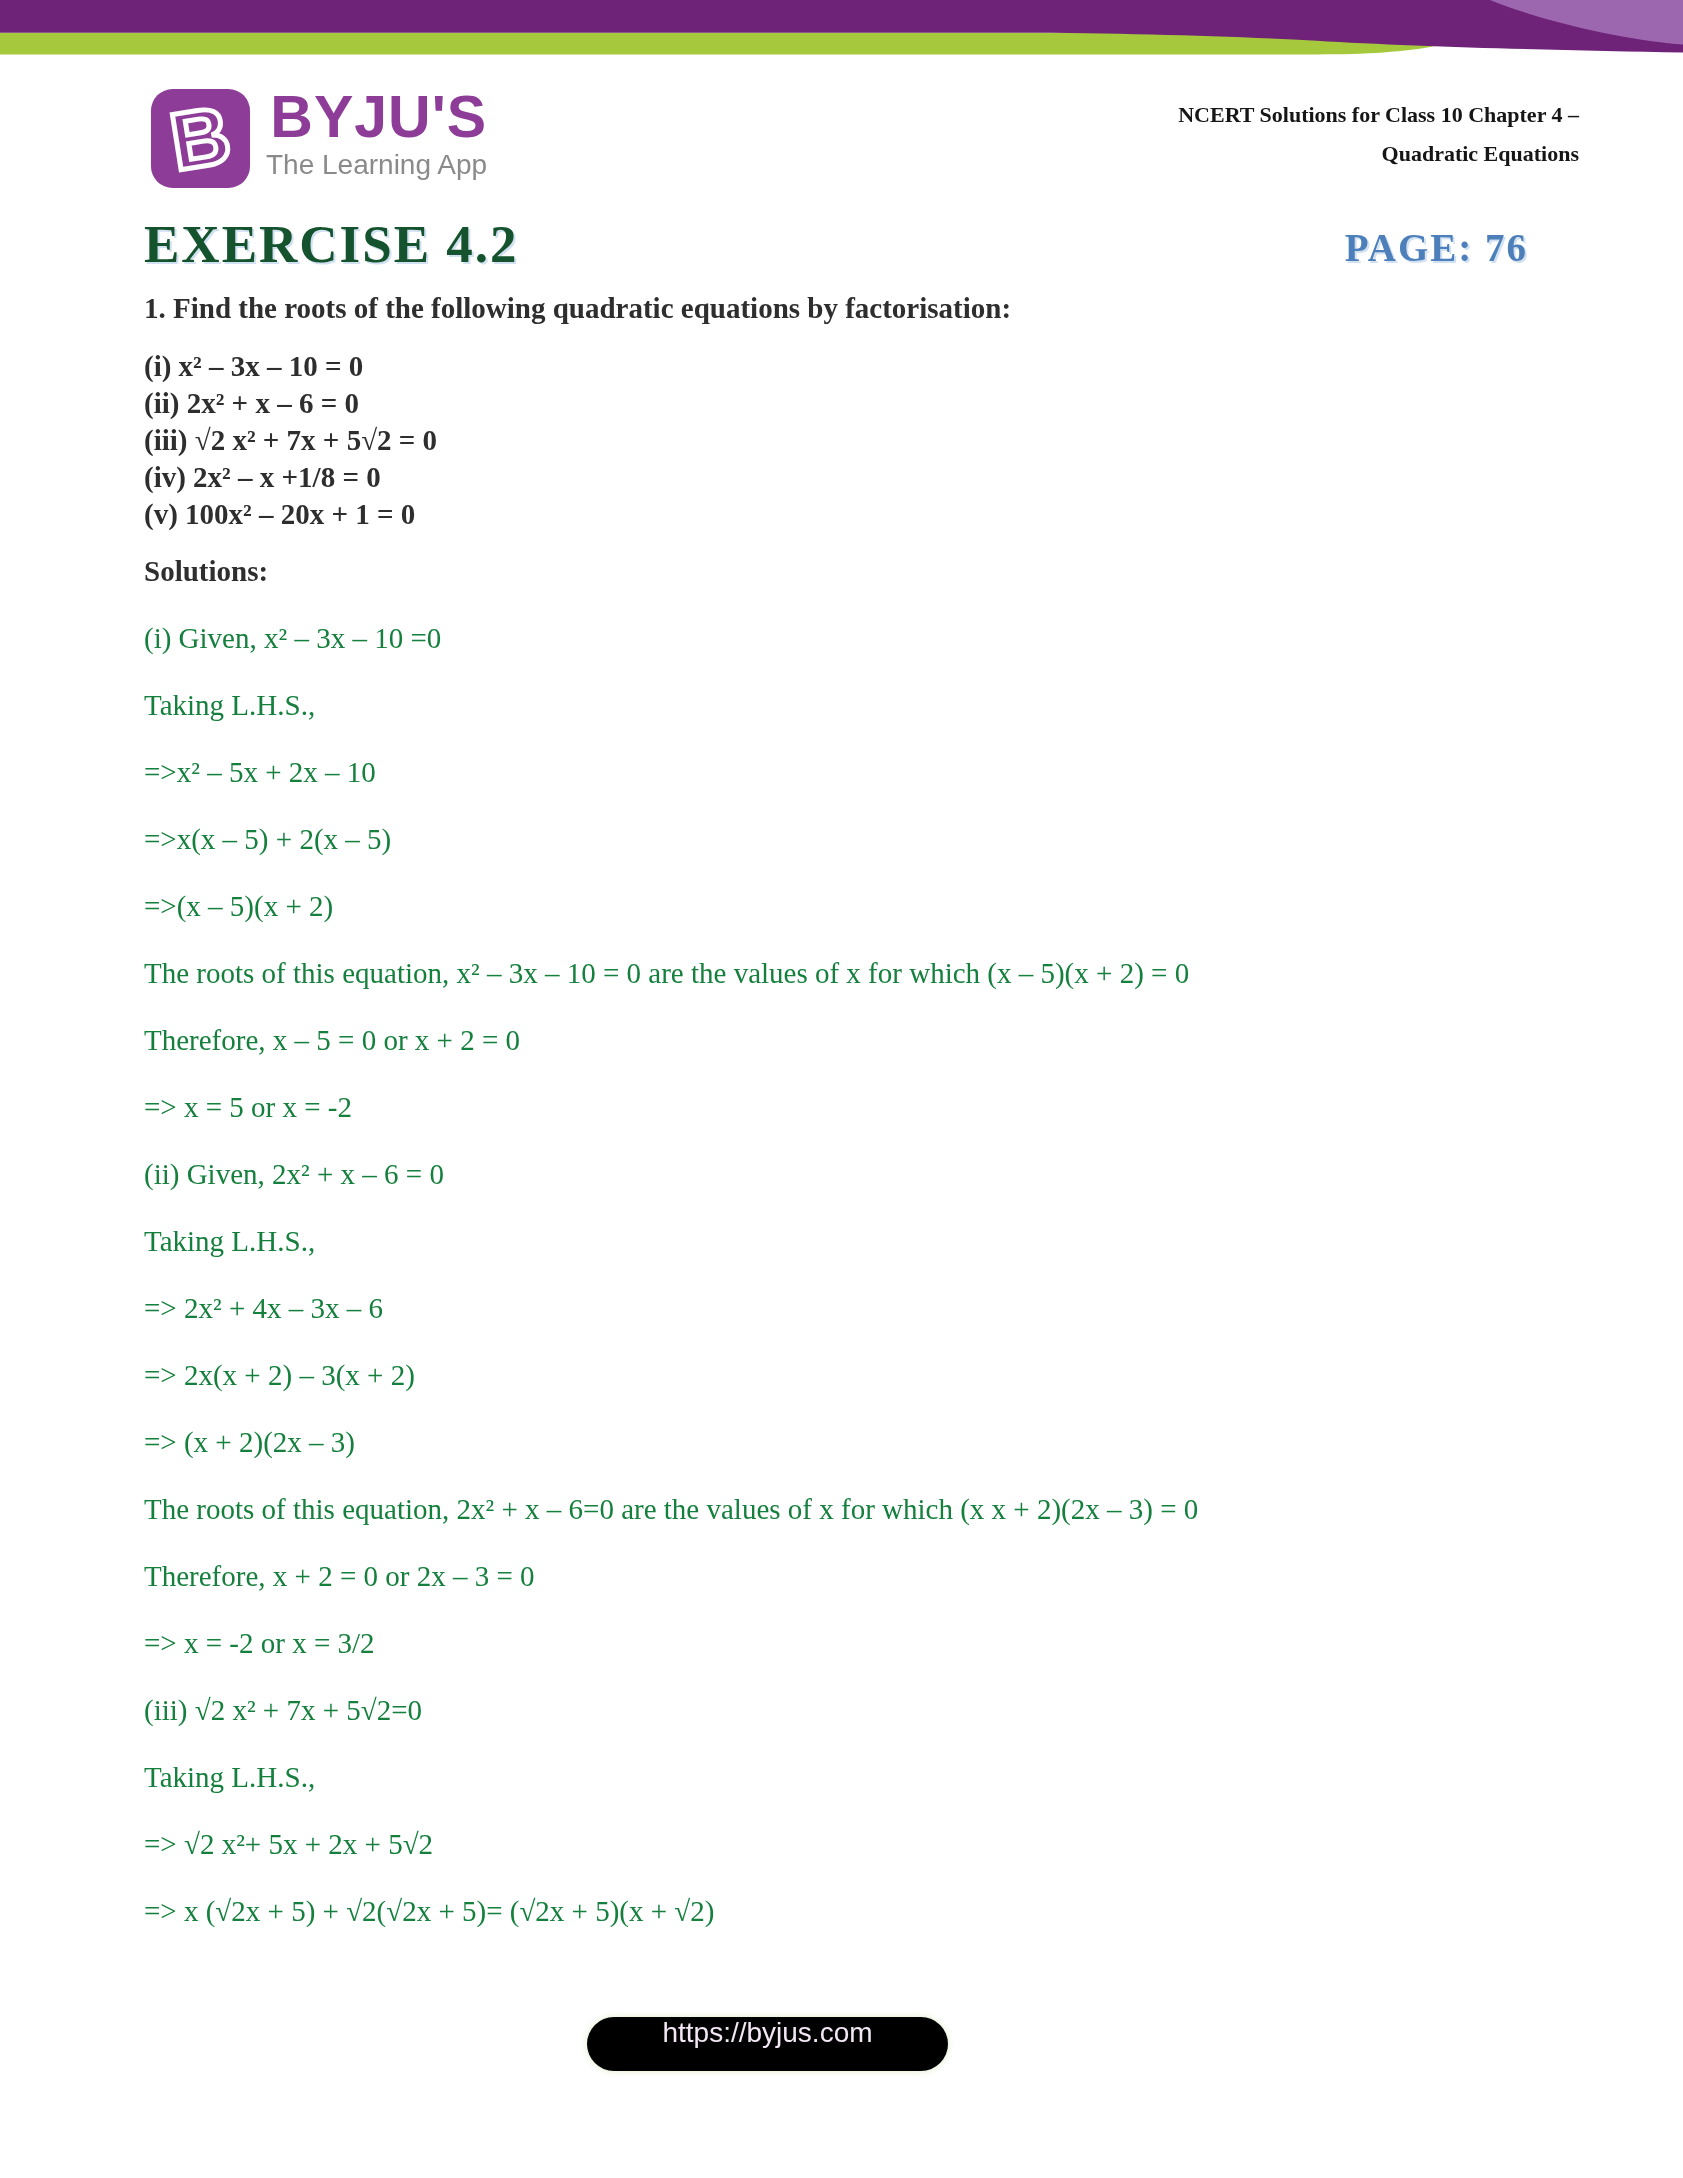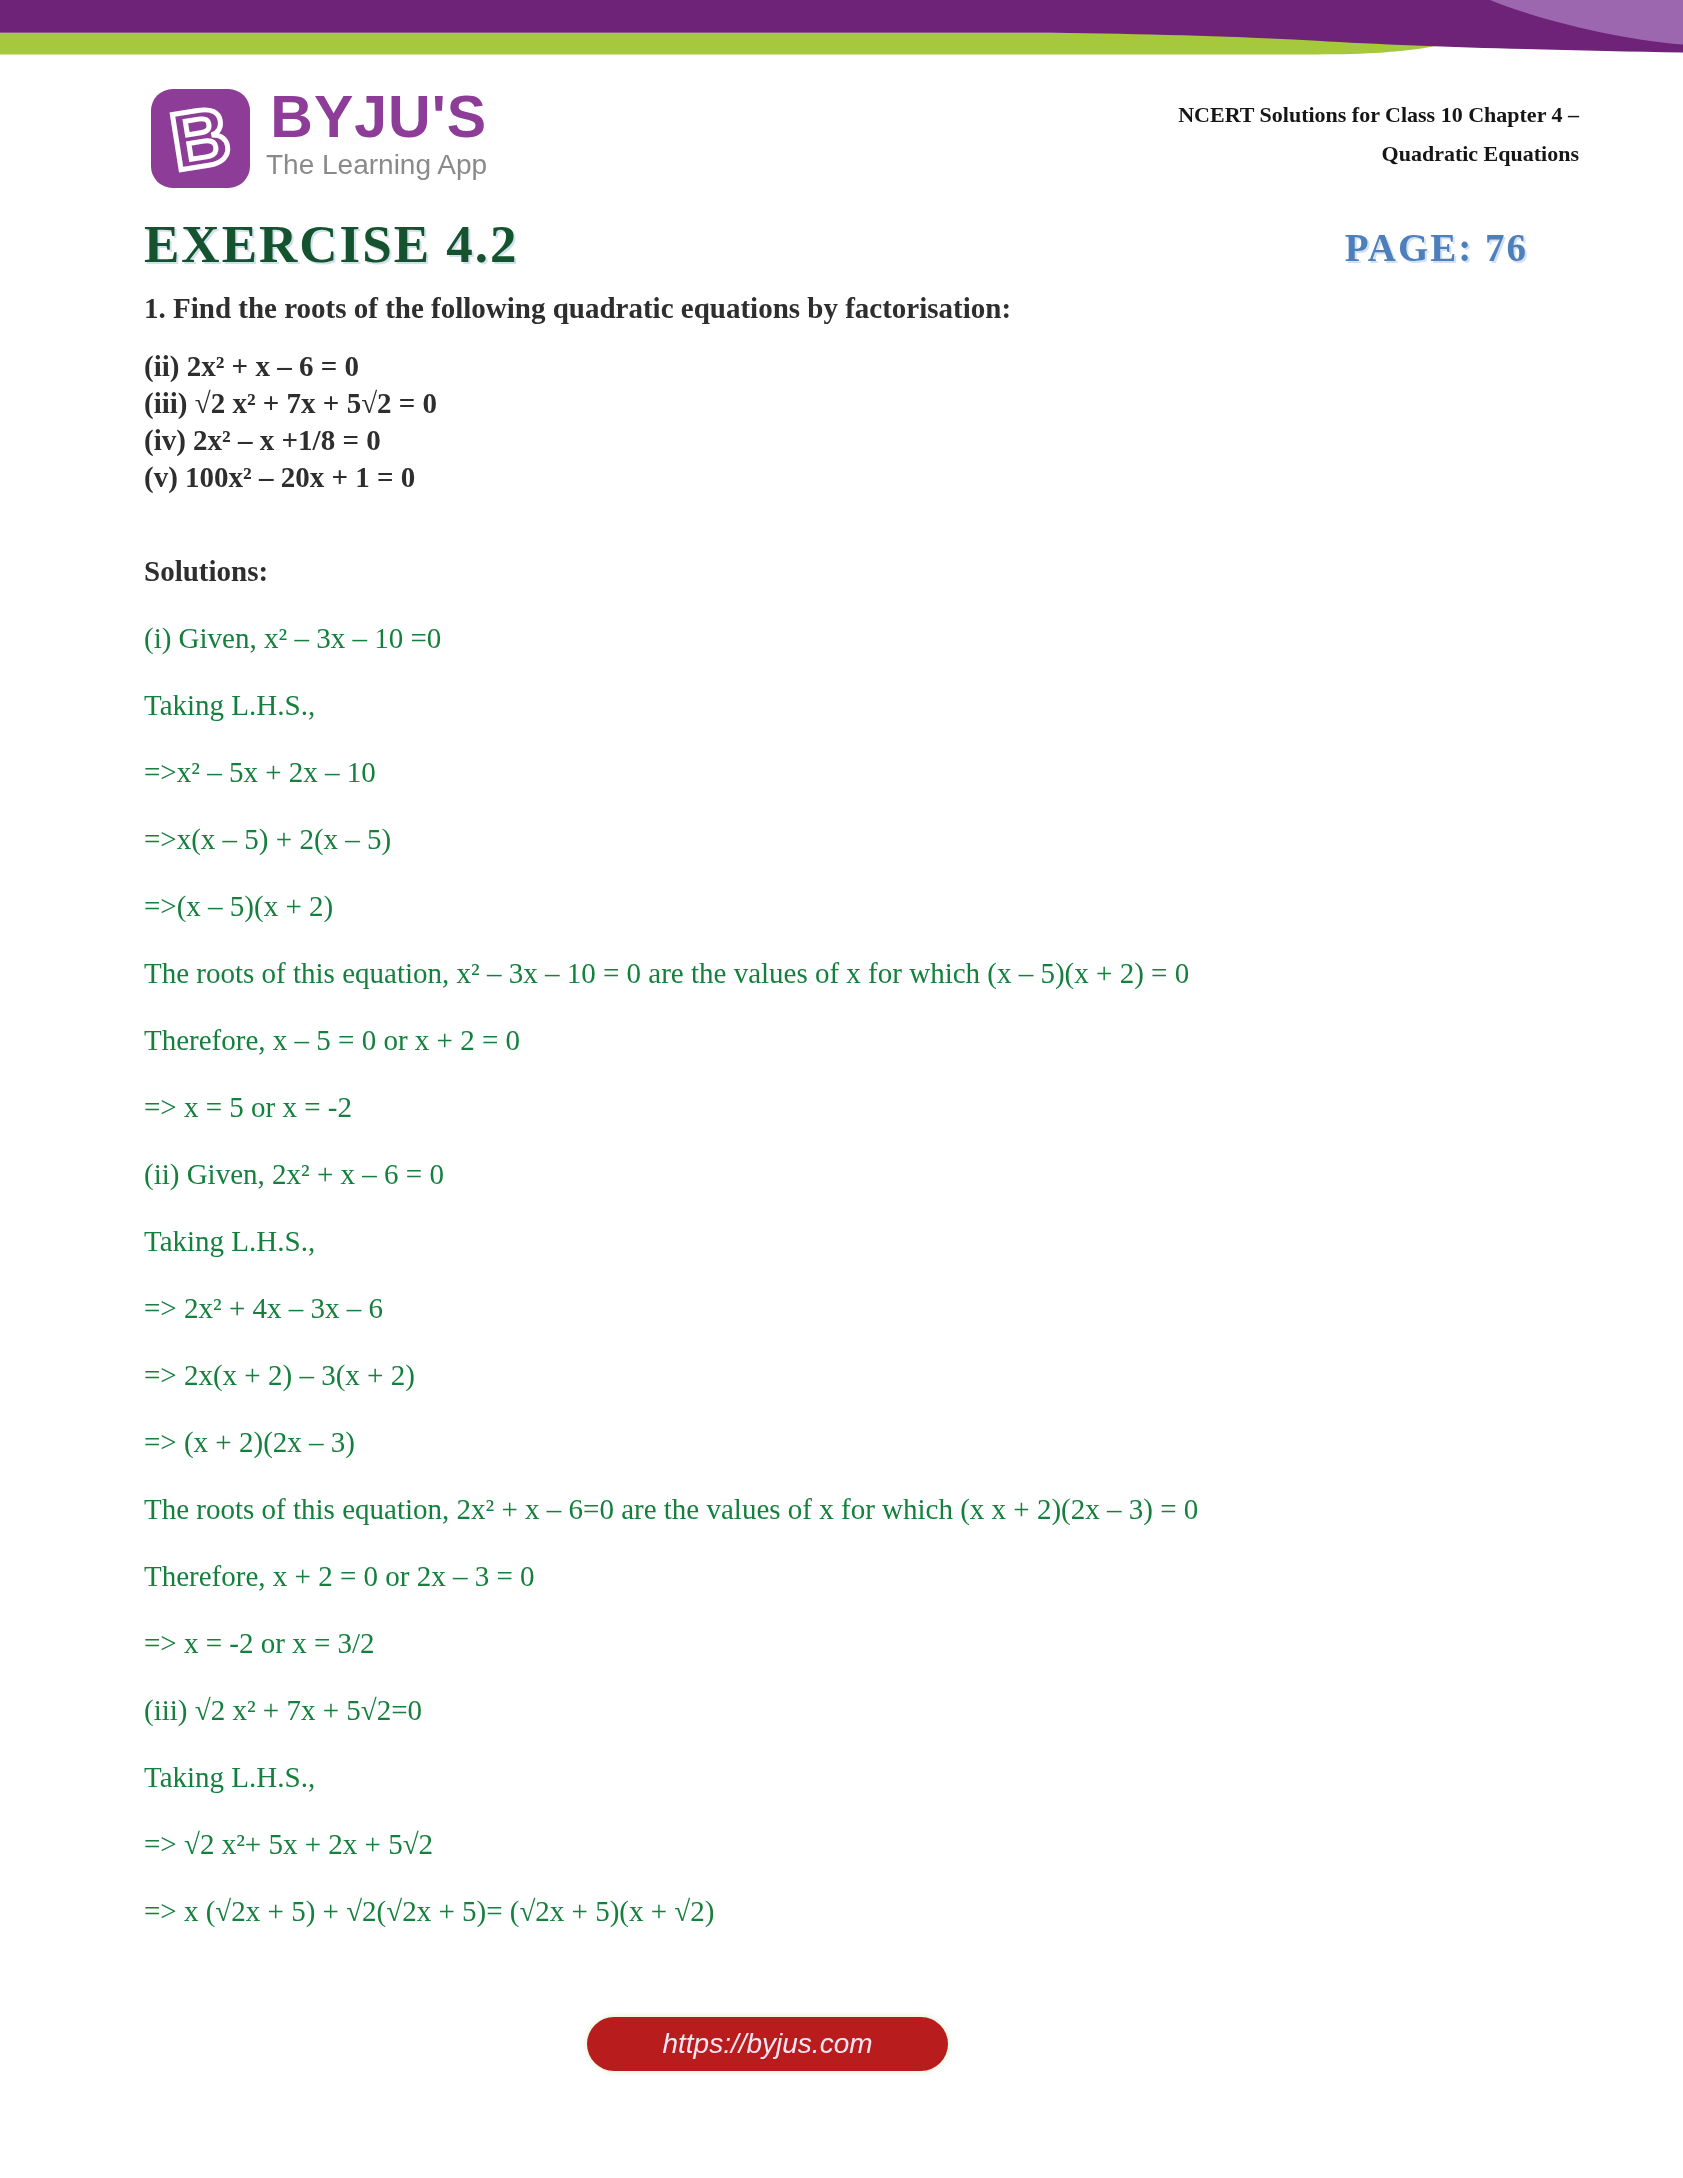--- a/index.html
+++ b/index.html
@@ -19,22 +19,22 @@
   .pagenum{position:absolute;top:226px;right:155px;font-weight:bold;font-size:39px;line-height:44px;
            color:#4d7fba;letter-spacing:2px;text-shadow:2px 2px 0 rgba(205,222,240,0.9);}
   .question{position:absolute;top:292px;left:144px;width:1436px;font-weight:bold;
             font-size:29px;line-height:33px;color:#2e2e2e;}
   .equations{position:absolute;top:348px;left:144px;width:1436px;}
   .equation{font-weight:bold;font-size:29px;line-height:37px;color:#2e2e2e;}
   .sol-wrap{position:absolute;top:554px;left:144px;width:1455px;}
   .sol-label{font-weight:bold;font-size:29px;line-height:33px;margin:1px 0 34px 0;color:#2e2e2e;}
   .sol-line{font-size:29px;line-height:33px;margin:0 0 34px 0;color:#15803d;white-space:pre-wrap;}
   .footer-btn{position:absolute;top:2017px;left:587px;width:361px;height:54px;border-radius:28px;
-              background:#b91c1c;display:flex;align-items:center;justify-content:center;
-              box-shadow:0 0 6px rgba(150,200,80,0.35);cursor:pointer;font-style:italic;}
+              background:#000000;display:flex;justify-content:center;
+              box-shadow:0 0 6px rgba(150,200,80,0.35);cursor:pointer;}
   .footer-btn span{font-family:"Liberation Sans",sans-serif;font-size:28px;color:#f3e6f5;}
 </style>
 </head>
 <body>
 
 <div class="page">
 
   <svg class="banner" viewBox="0 0 1700 112" preserveAspectRatio="none" aria-hidden="true">
     <path d="M0,33 H1400 C1460,33 1490,27 1516,16 C1490,45 1430,55 1330,55 L0,55 Z" fill="#a6c83d"></path>
     <path d="M0,0 L1700,0 L1700,53 C1580,51 1430,47 1330,41 C1230,36 1130,33 1000,33 L0,33 Z" fill="#6e2379"></path>
@@ -55,20 +55,21 @@
   <div class="doc-title">
     <div>NCERT Solutions for Class 10 Chapter 4 –</div>
     <div>Quadratic Equations</div>
   </div>
 
   <div class="exercise">EXERCISE 4.2</div>
   <div class="pagenum">PAGE: 76</div>
 
   <div class="question">1. Find the roots of the following quadratic equations by factorisation:</div>
   <div class="equations">
+      <div class="equation">(i) x² – 3x – 10 = 0</div>
       <div class="equation">(ii) 2x² + x – 6 = 0</div>
       <div class="equation">(iii) √2 x² + 7x + 5√2 = 0</div>
       <div class="equation">(iv) 2x² – x +1/8 = 0</div>
       <div class="equation">(v) 100x² – 20x + 1 = 0</div>
     </div>
 
   <div class="sol-wrap">
     <div class="sol-label">Solutions:</div>
     <div>
         <div class="sol-line">(i) Given, x² – 3x – 10 =0</div>

